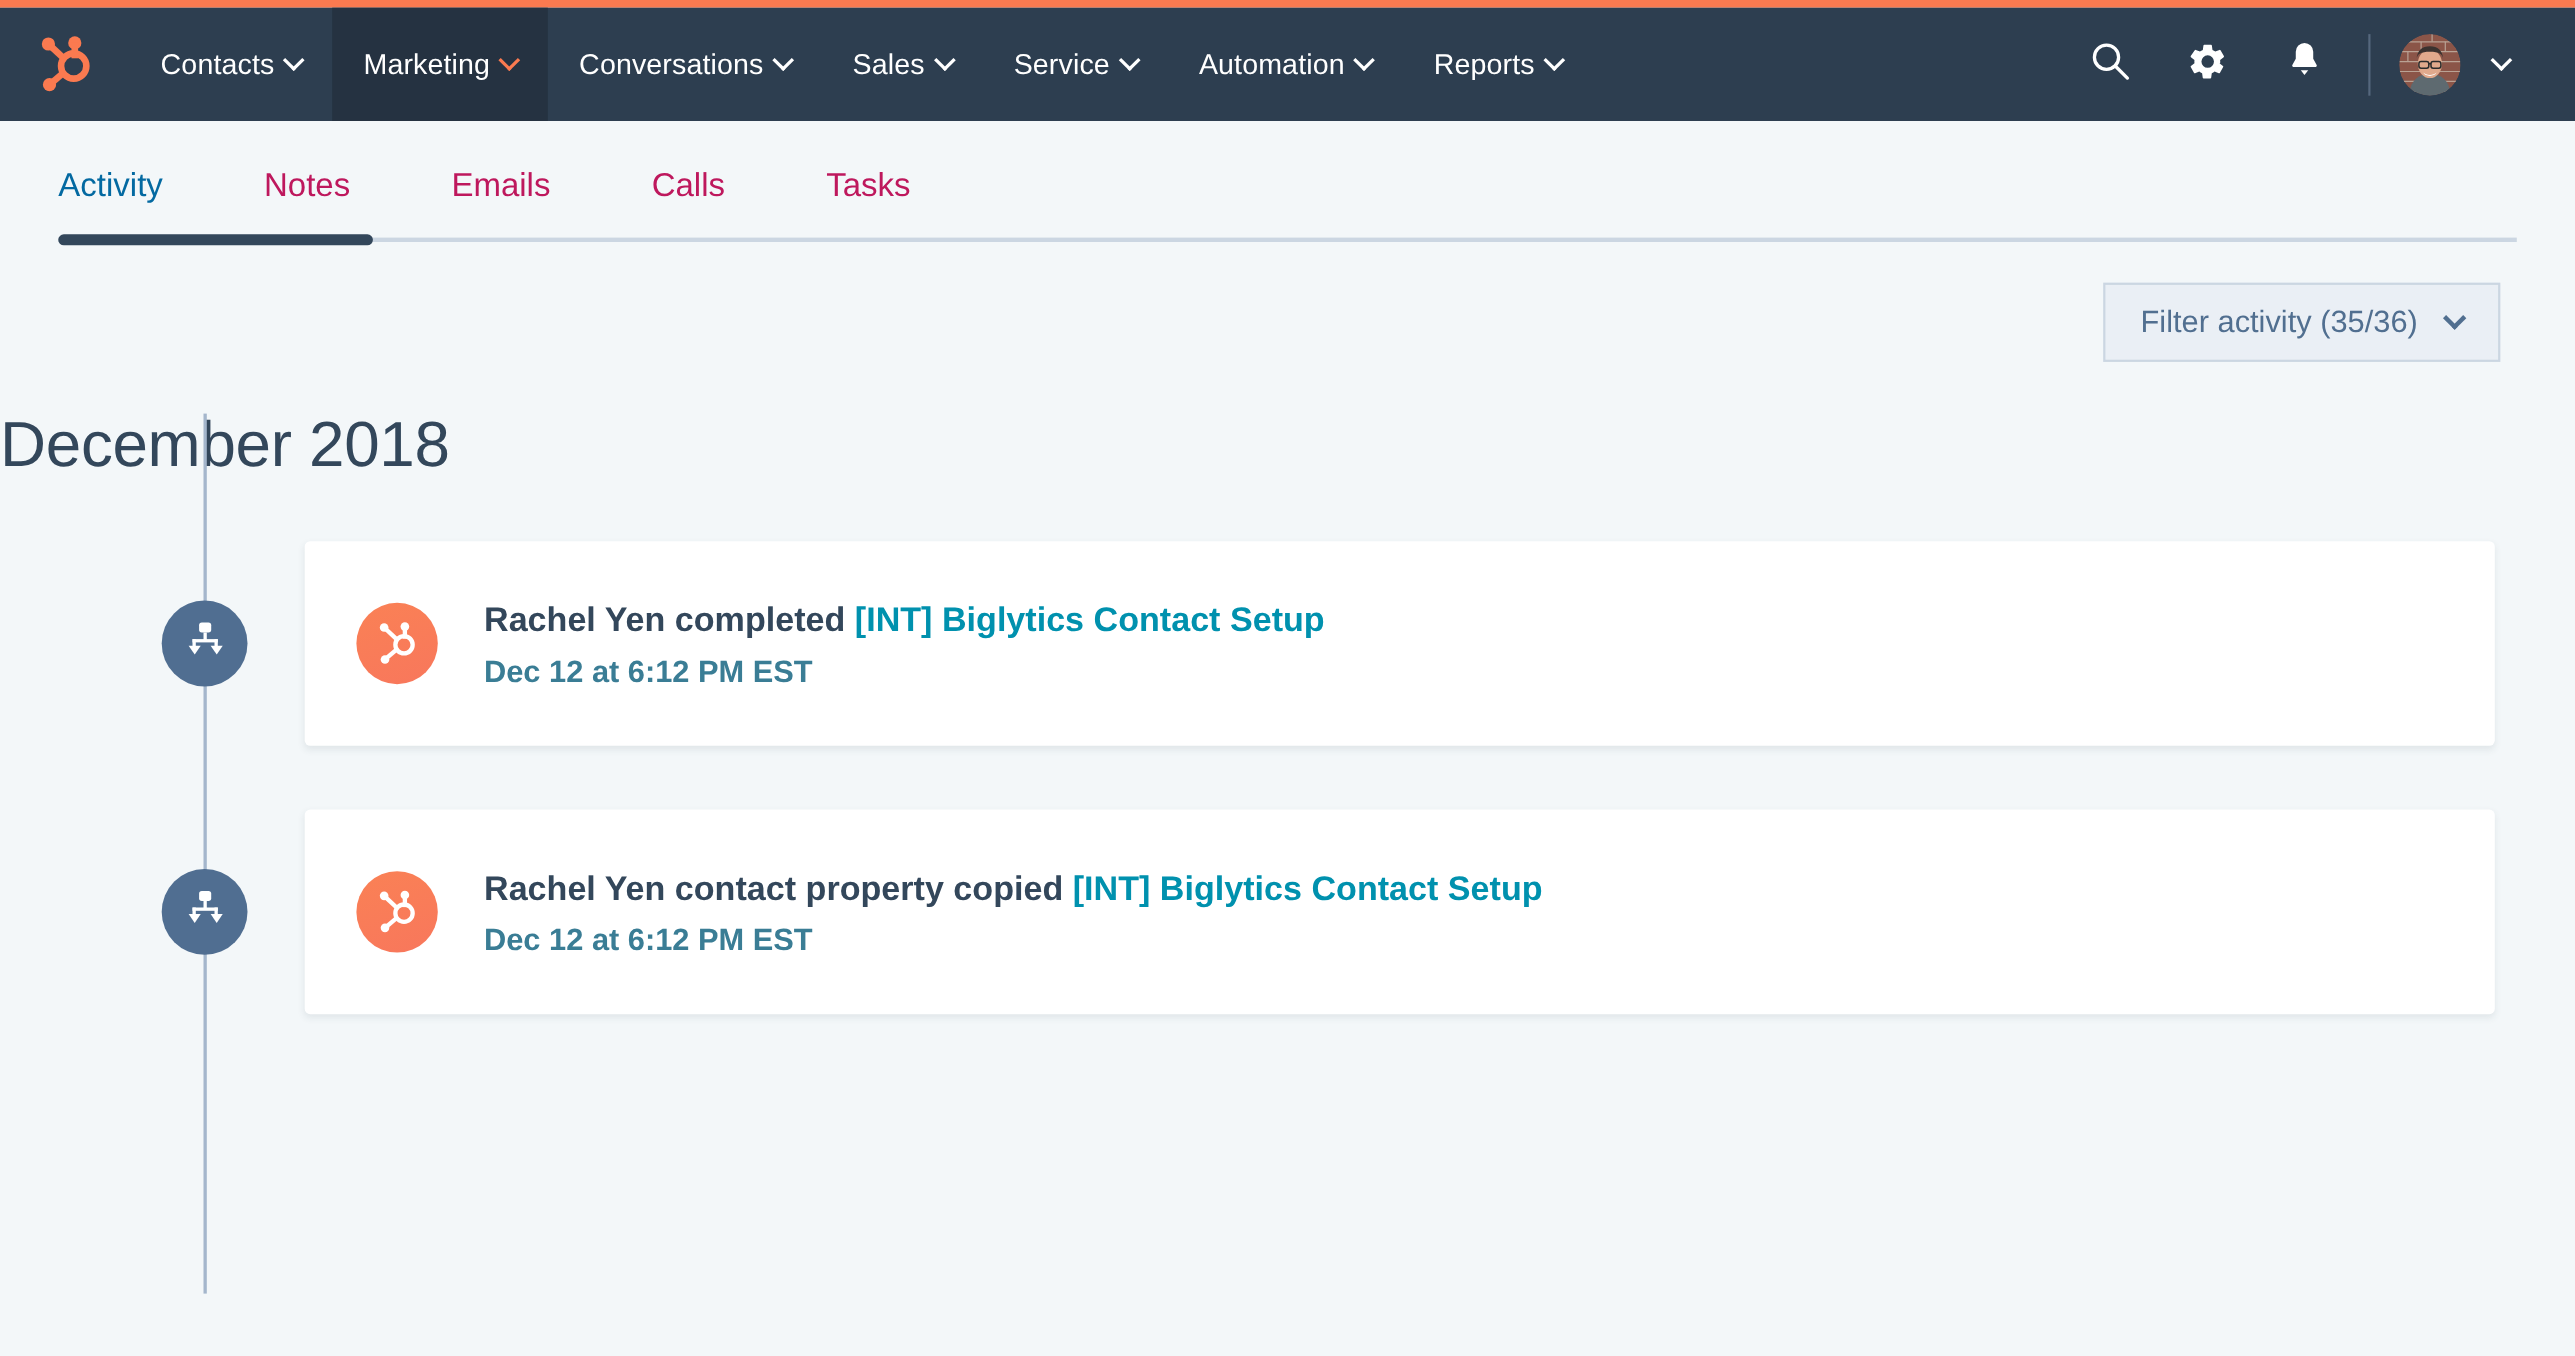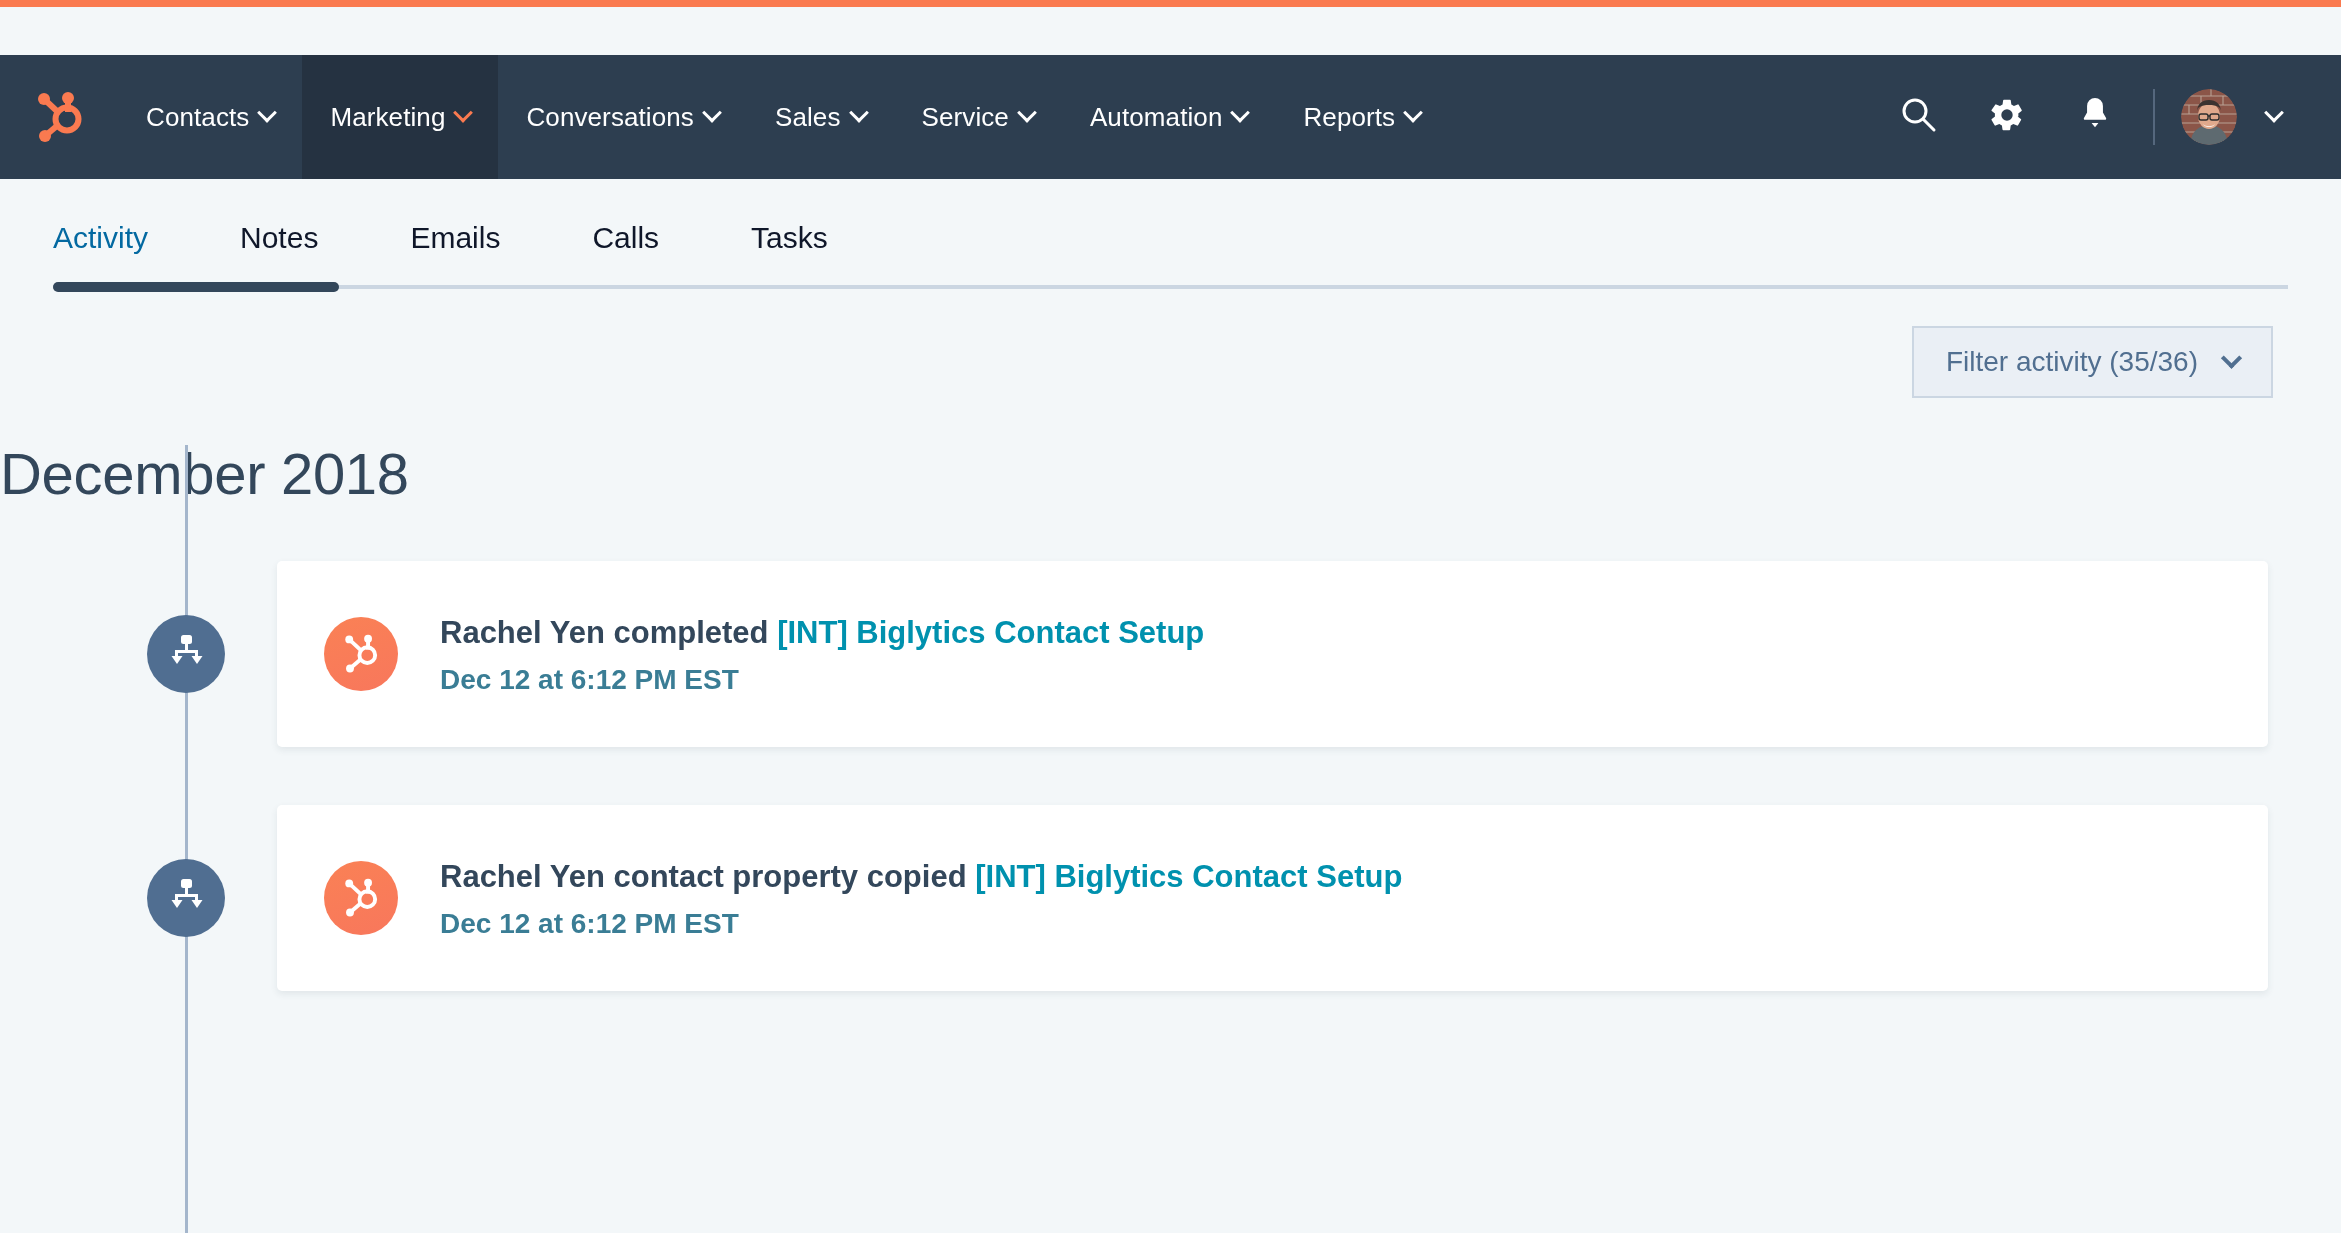--- a/index.html
+++ b/index.html
@@ -13,26 +13,25 @@
 
   
   .orange-strip {
     height: 7px;
     width: 100%;
     background: #FA7A50;
   }
 
   
   .navbar {
-    height: 124px;
+    height: 103px;
     background: #2D3E50;
     display: flex;
     align-items: stretch;
     position: relative;
-    margin-top: 48px;
   }
   .nav-logo {
     width: 118px;
     display: flex;
     align-items: center;
     justify-content: center;
     cursor: pointer;
   }
   .nav-items {
     display: flex;
@@ -107,21 +106,21 @@
   .tabs-wrap {
     position: relative;
     padding-top: 42px;
   }
   .tabs {
     display: flex;
     padding-left: 53px;
   }
   .tab {
     font-size: 30px;
-    color: #0f172a;
+    color: #be185d;
     padding: 0 0 30px 0;
     margin-right: 92px;
     cursor: pointer;
     white-space: nowrap;
   }
   .tab.active { color: #0369a1; }
   .tab-rule {
     position: relative;
     height: 4px;
     background: #CBD6E2;

